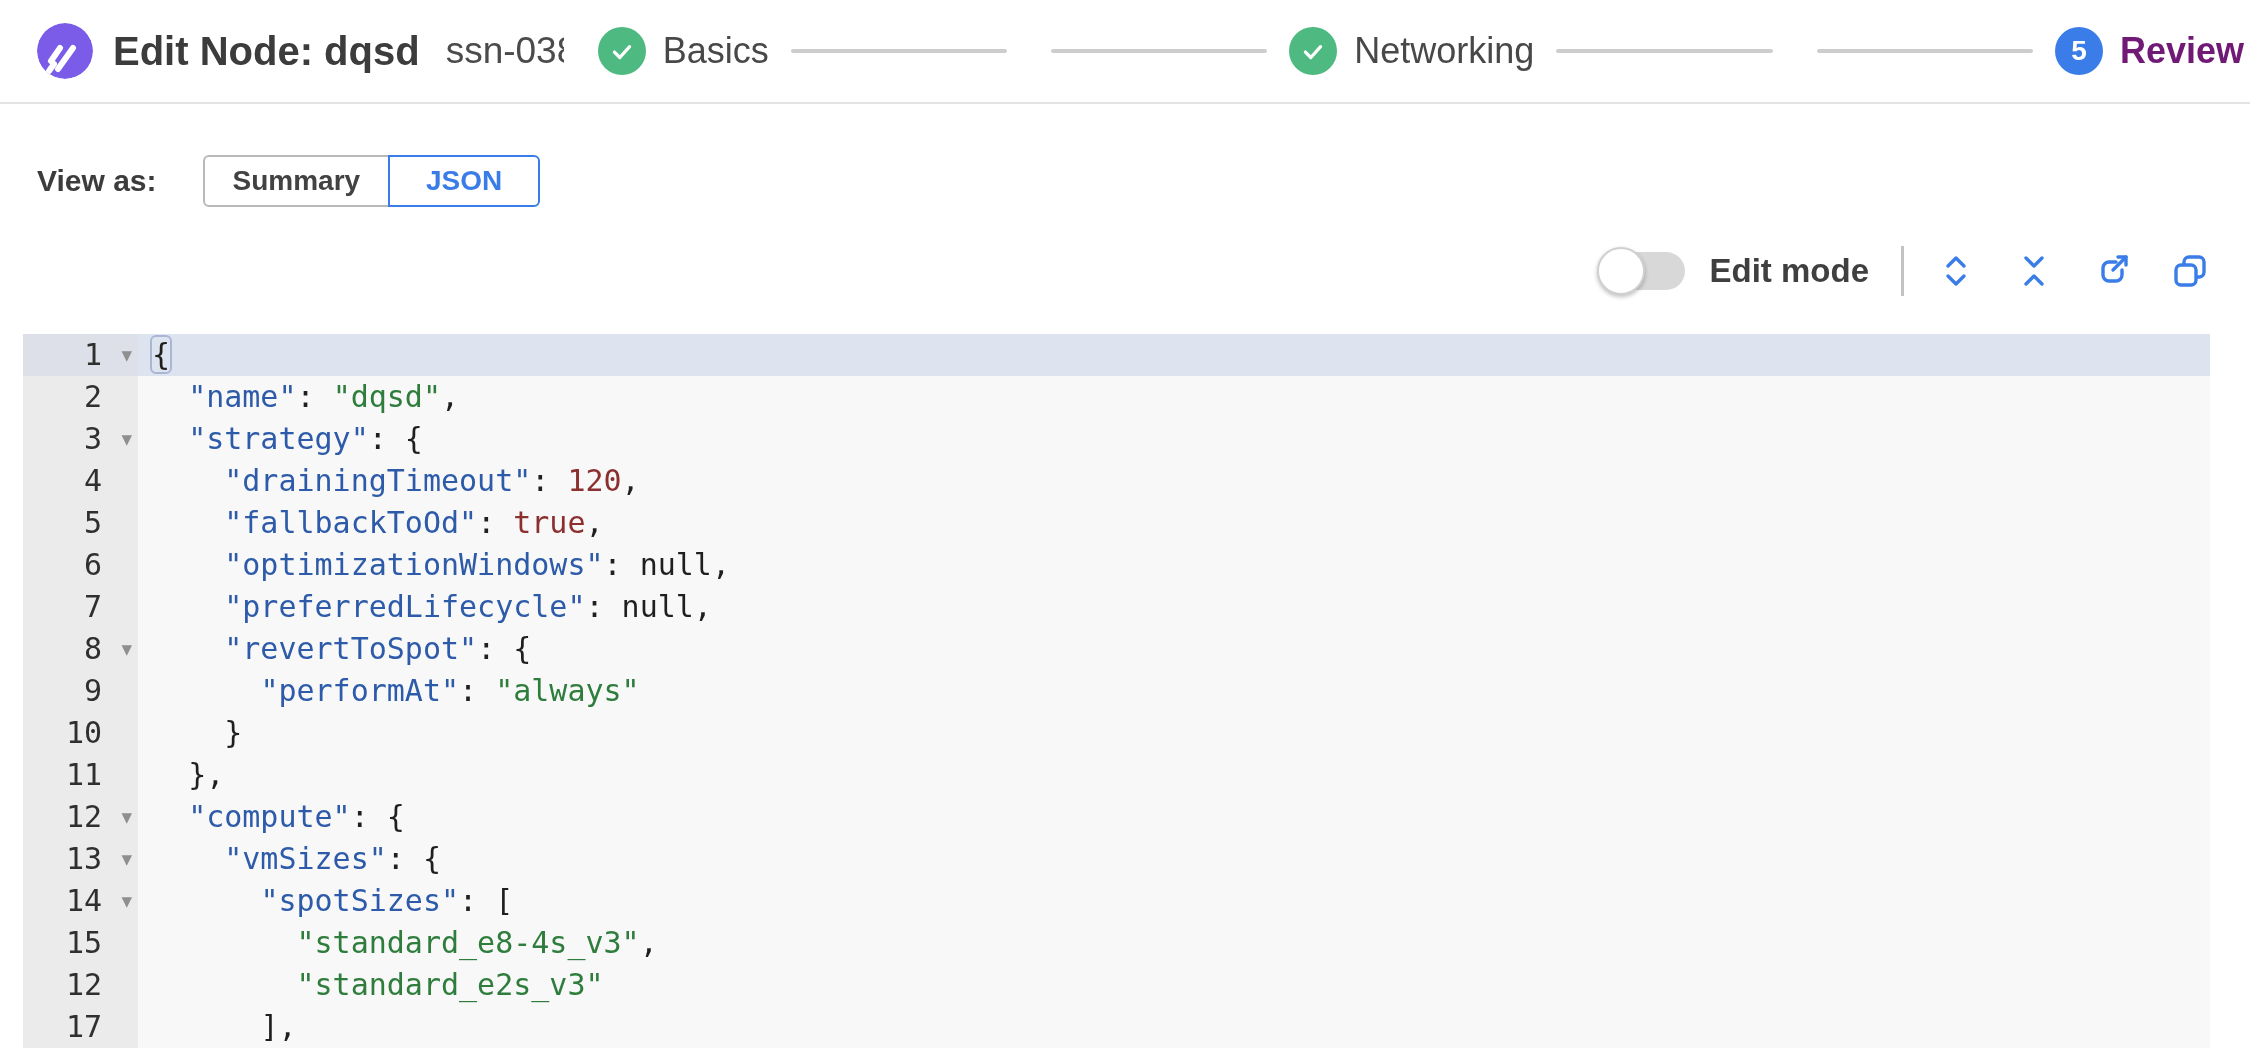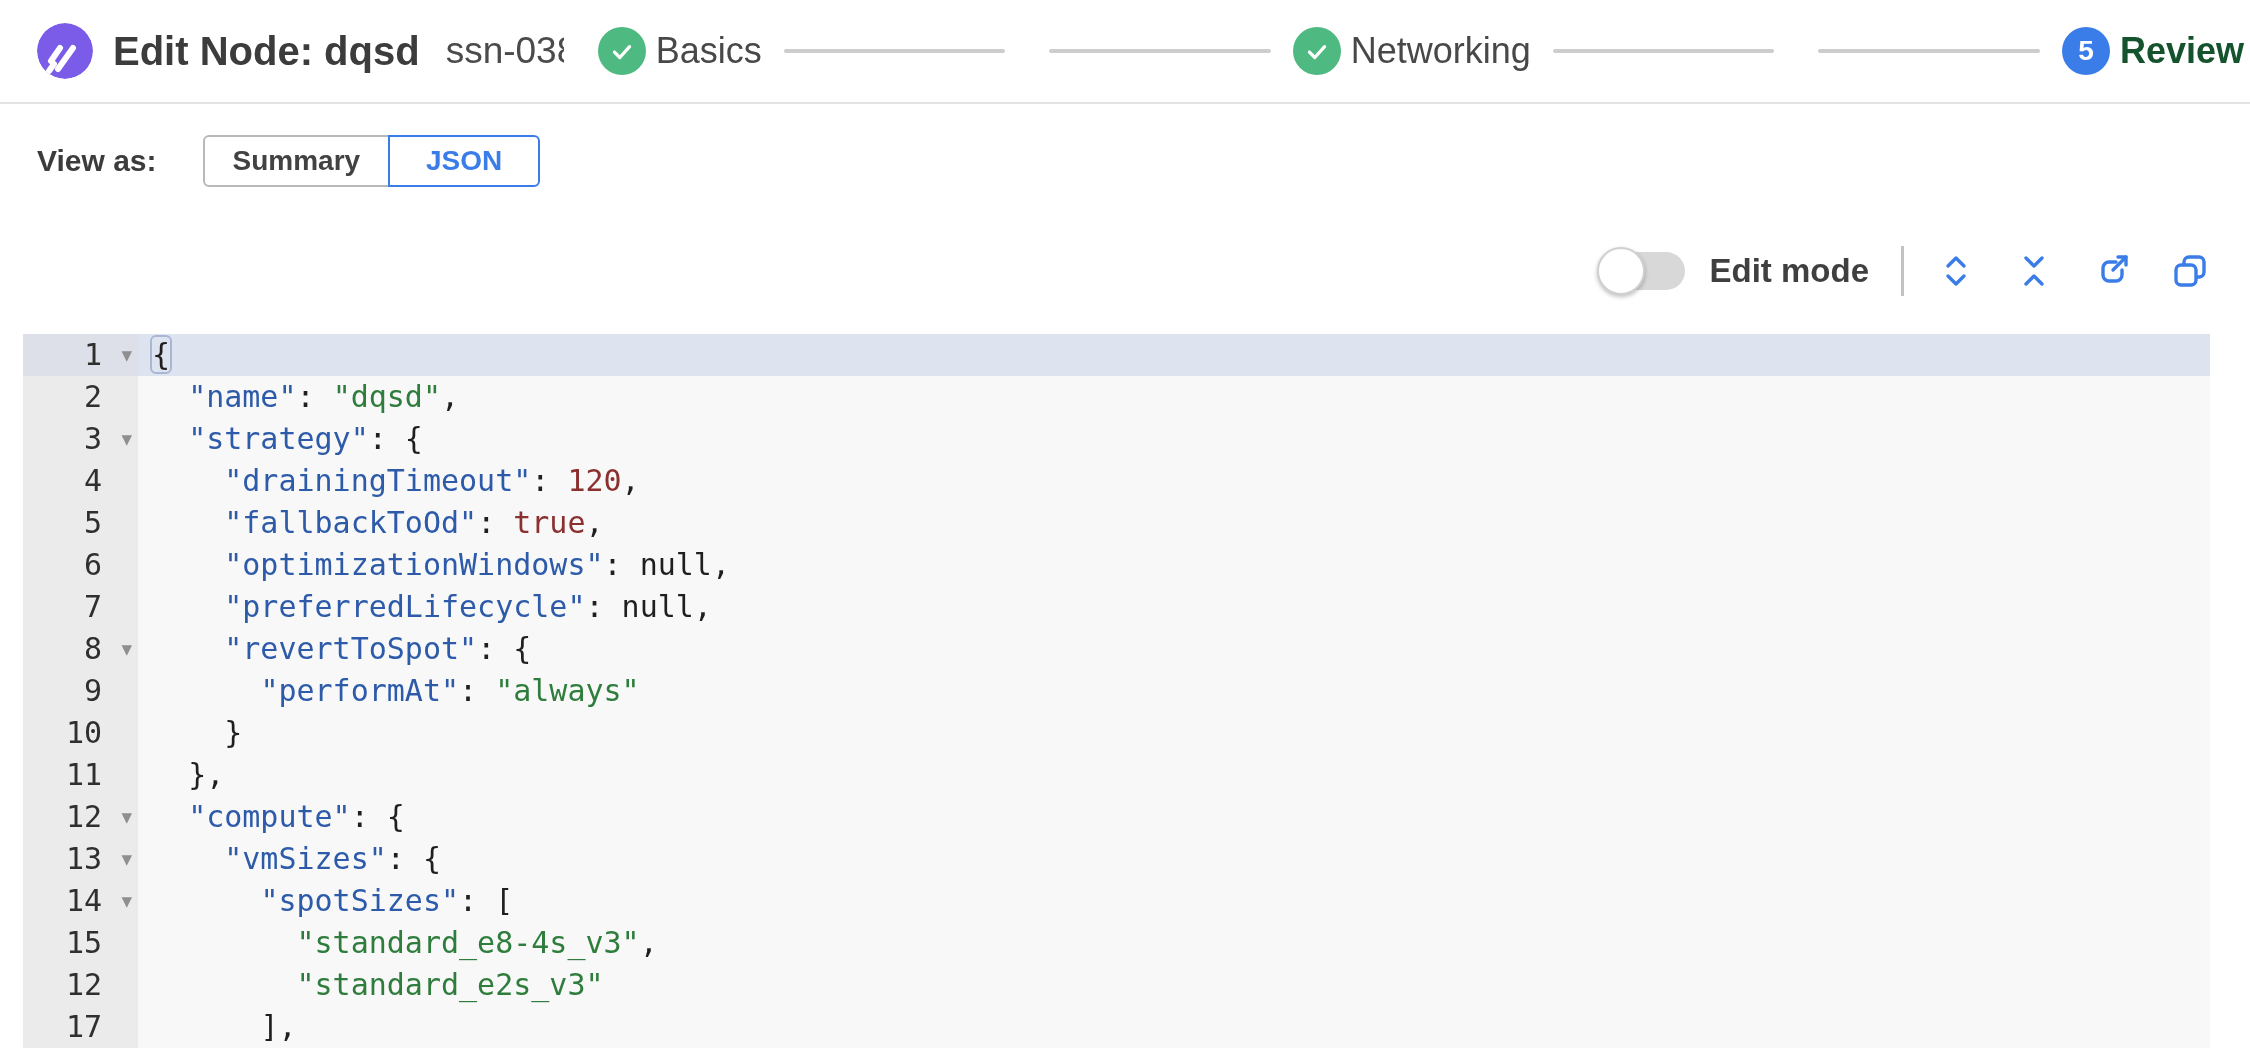--- a/index.html
+++ b/index.html
@@ -13,26 +13,26 @@
   .title { font-size: 40px; font-weight: 700; color: #3c3c3c; margin-left: 20px; white-space: nowrap; }
   .subtitle-clip { width: 118px; overflow: hidden; white-space: nowrap; margin-left: 26px; flex: none; }
   .subtitle { font-size: 37px; color: #4b4b4b; }
 
   .stepper { flex: 1; display: flex; align-items: center; margin-left: 34px; padding-right: 6px; }
   .step { display: flex; align-items: center; flex: none; cursor: pointer; }
   .step-circle { width: 48px; height: 48px; border-radius: 50%; background: #4eb981;
     display: flex; align-items: center; justify-content: center; flex: none;
     color: #fff; font-size: 28px; font-weight: 700; }
   .step.active .step-circle { background: #3b7de8; }
-  .step-label { font-size: 36px; color: #484848; margin-left: 10px; white-space: nowrap; }
-  .step.active .step-label { color: #14532d; font-weight: 700; }
+  .step-label { font-size: 36px; color: #484848; margin-left: 17px; white-space: nowrap; }
+  .step.active .step-label { color: #701a75; font-weight: 700; }
   .connector { flex: 1; height: 4px; background: #cdcdcd; border-radius: 2px; margin: 0 22px; min-width: 30px; }
 
   
-  .viewas-row { position: absolute; left: 37px; top: 135px; display: flex; align-items: center; }
+  .viewas-row { position: absolute; left: 37px; top: 155px; display: flex; align-items: center; }
   .viewas-label { font-size: 30px; font-weight: 700; color: #3c3c3c; }
   .seg-group { display: flex; margin-left: 46px; }
   .seg-btn { height: 52px; min-width: 152px; padding: 12px 28px; background: #fff;
     display: flex; align-items: center; justify-content: center;
     font-size: 28px; font-weight: 700; cursor: pointer; }
   .seg-btn.summary { border: 2px solid #b9b9b9; border-radius: 6px 0 0 6px; color: #424242; }
   .seg-btn.json { border: 2px solid #3b7de8; border-radius: 0 6px 6px 0; color: #3b7de8; margin-left: -2px; }
 
   
   .toolbar { position: absolute; right: 40px; top: 246px; display: flex; align-items: center; }

